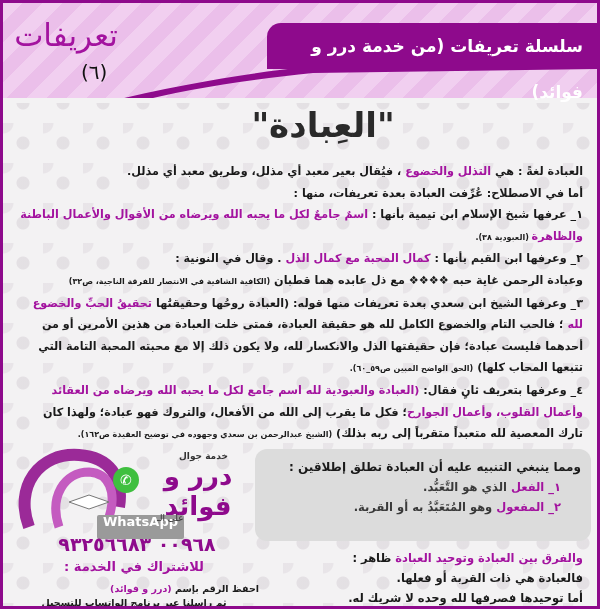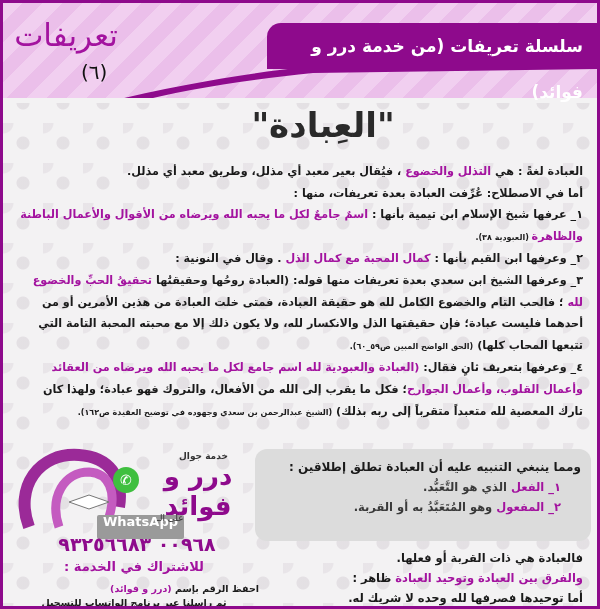--- a/index.html
+++ b/index.html
@@ -124,42 +124,45 @@
       <span>العبادة لغةً : هي </span><span class="hl">التذلل والخضوع</span><span> ، فيُقال بعير معبد أي مذلل، وطريق معبد أي مذلل.</span>
     </p>
     <p>أما في الاصطلاح: عُرِّفت العبادة بعدة تعريفات، منها :</p>
     <p>
       <span>١_ عرفها شيخ الإسلام ابن تيمية بأنها : </span><span class="hl">اسمٌ جامعٌ لكل ما يحبه الله ويرضاه من الأقوال والأعمال الباطنة والظاهرة</span><span class="ref"> (العبودية ٣٨).</span>
     </p>
     <p>
       <span>٢_ وعرفها ابن القيم بأنها : </span><span class="hl">كمال المحبة مع كمال الذل</span><span> . وقال في النونية :</span>
     </p>
     <p>
+      <span>وعبادة الرحمن غاية حبه ❖❖❖❖ مع ذل عابده هما قطبان </span><span class="ref">(الكافية الشافية في الانتصار للفرقة الناجية، ص٣٢)</span>
+    </p>
+    <p>
       <span>٣_ وعرفها الشيخ ابن سعدي بعدة تعريفات منها قوله: (العبادة روحُها وحقيقتُها </span><span class="hl">تحقيقُ الحبِّ والخضوع لله</span><span> ؛ فالحب التام والخضوع الكامل لله هو حقيقة العبادة، فمتى خلت العبادة من هذين الأمرين أو من أحدهما فليست عبادة؛ فإن حقيقتها الذل والانكسار لله، ولا يكون ذلك إلا مع محبته المحبة التامة التي تتبعها المحاب كلها) </span><span class="ref">(الحق الواضح المبين ص٥٩_٦٠).</span>
     </p>
     <p>
       <span>٤_ وعرفها بتعريف ثانٍ فقال: </span><span class="hl">(العبادة والعبودية لله اسم جامع لكل ما يحبه الله ويرضاه من العقائد وأعمال القلوب، وأعمال الجوارح</span><span>؛ فكل ما يقرب إلى الله من الأفعال، والتروك فهو عبادة؛ ولهذا كان تارك المعصية لله متعبداً متقرباً إلى ربه بذلك) </span><span class="ref">(الشيخ عبدالرحمن بن سعدي وجهوده في توضيح العقيدة ص١٦٢).</span>
     </p>
   </div>
 
   <div class="note-box">
     <div class="h">ومما ينبغي التنبيه عليه أن العبادة تطلق إطلاقين :</div>
     <div class="it">
       <span class="hl">١_ </span><span class="hl">الفعل</span><span> الذي هو التَّعَبُّد.</span>
     </div>
     <div class="it">
       <span class="hl">٢_ </span><span class="hl">المفعول</span><span> وهو المُتَعَبَّدُ به أو القربة.</span>
     </div>
   </div>
 
   <div class="diff">
-    <div>فالعبادة هي ذات القربة أو فعلها.</div>
     <div>
       <span class="hl">والفرق بين العبادة وتوحيد العبادة</span><span> ظاهر :</span>
     </div>
+    <div>فالعبادة هي ذات القربة أو فعلها.</div>
     <div>أما توحيدها فصرفها لله وحده لا شريك له.</div>
   </div>
 
   <div class="promo">
     <svg class="promo-logo" viewBox="0 0 250 85">
       <path d="M20 80 C 5 40, 30 5, 70 8 C 100 10, 115 30, 110 60" fill="none" stroke="#9b2a98" stroke-width="12"></path>
       <path d="M50 80 C 40 50, 55 25, 80 25 C 100 26, 108 45, 100 70" fill="none" stroke="#c45bc0" stroke-width="9"></path>
       <path d="M60 55 L80 48 L100 55 L80 62 Z" fill="#ffffff" stroke="#777" stroke-width="1"></path>
     </svg>
     <div class="wa-icon">✆</div>

